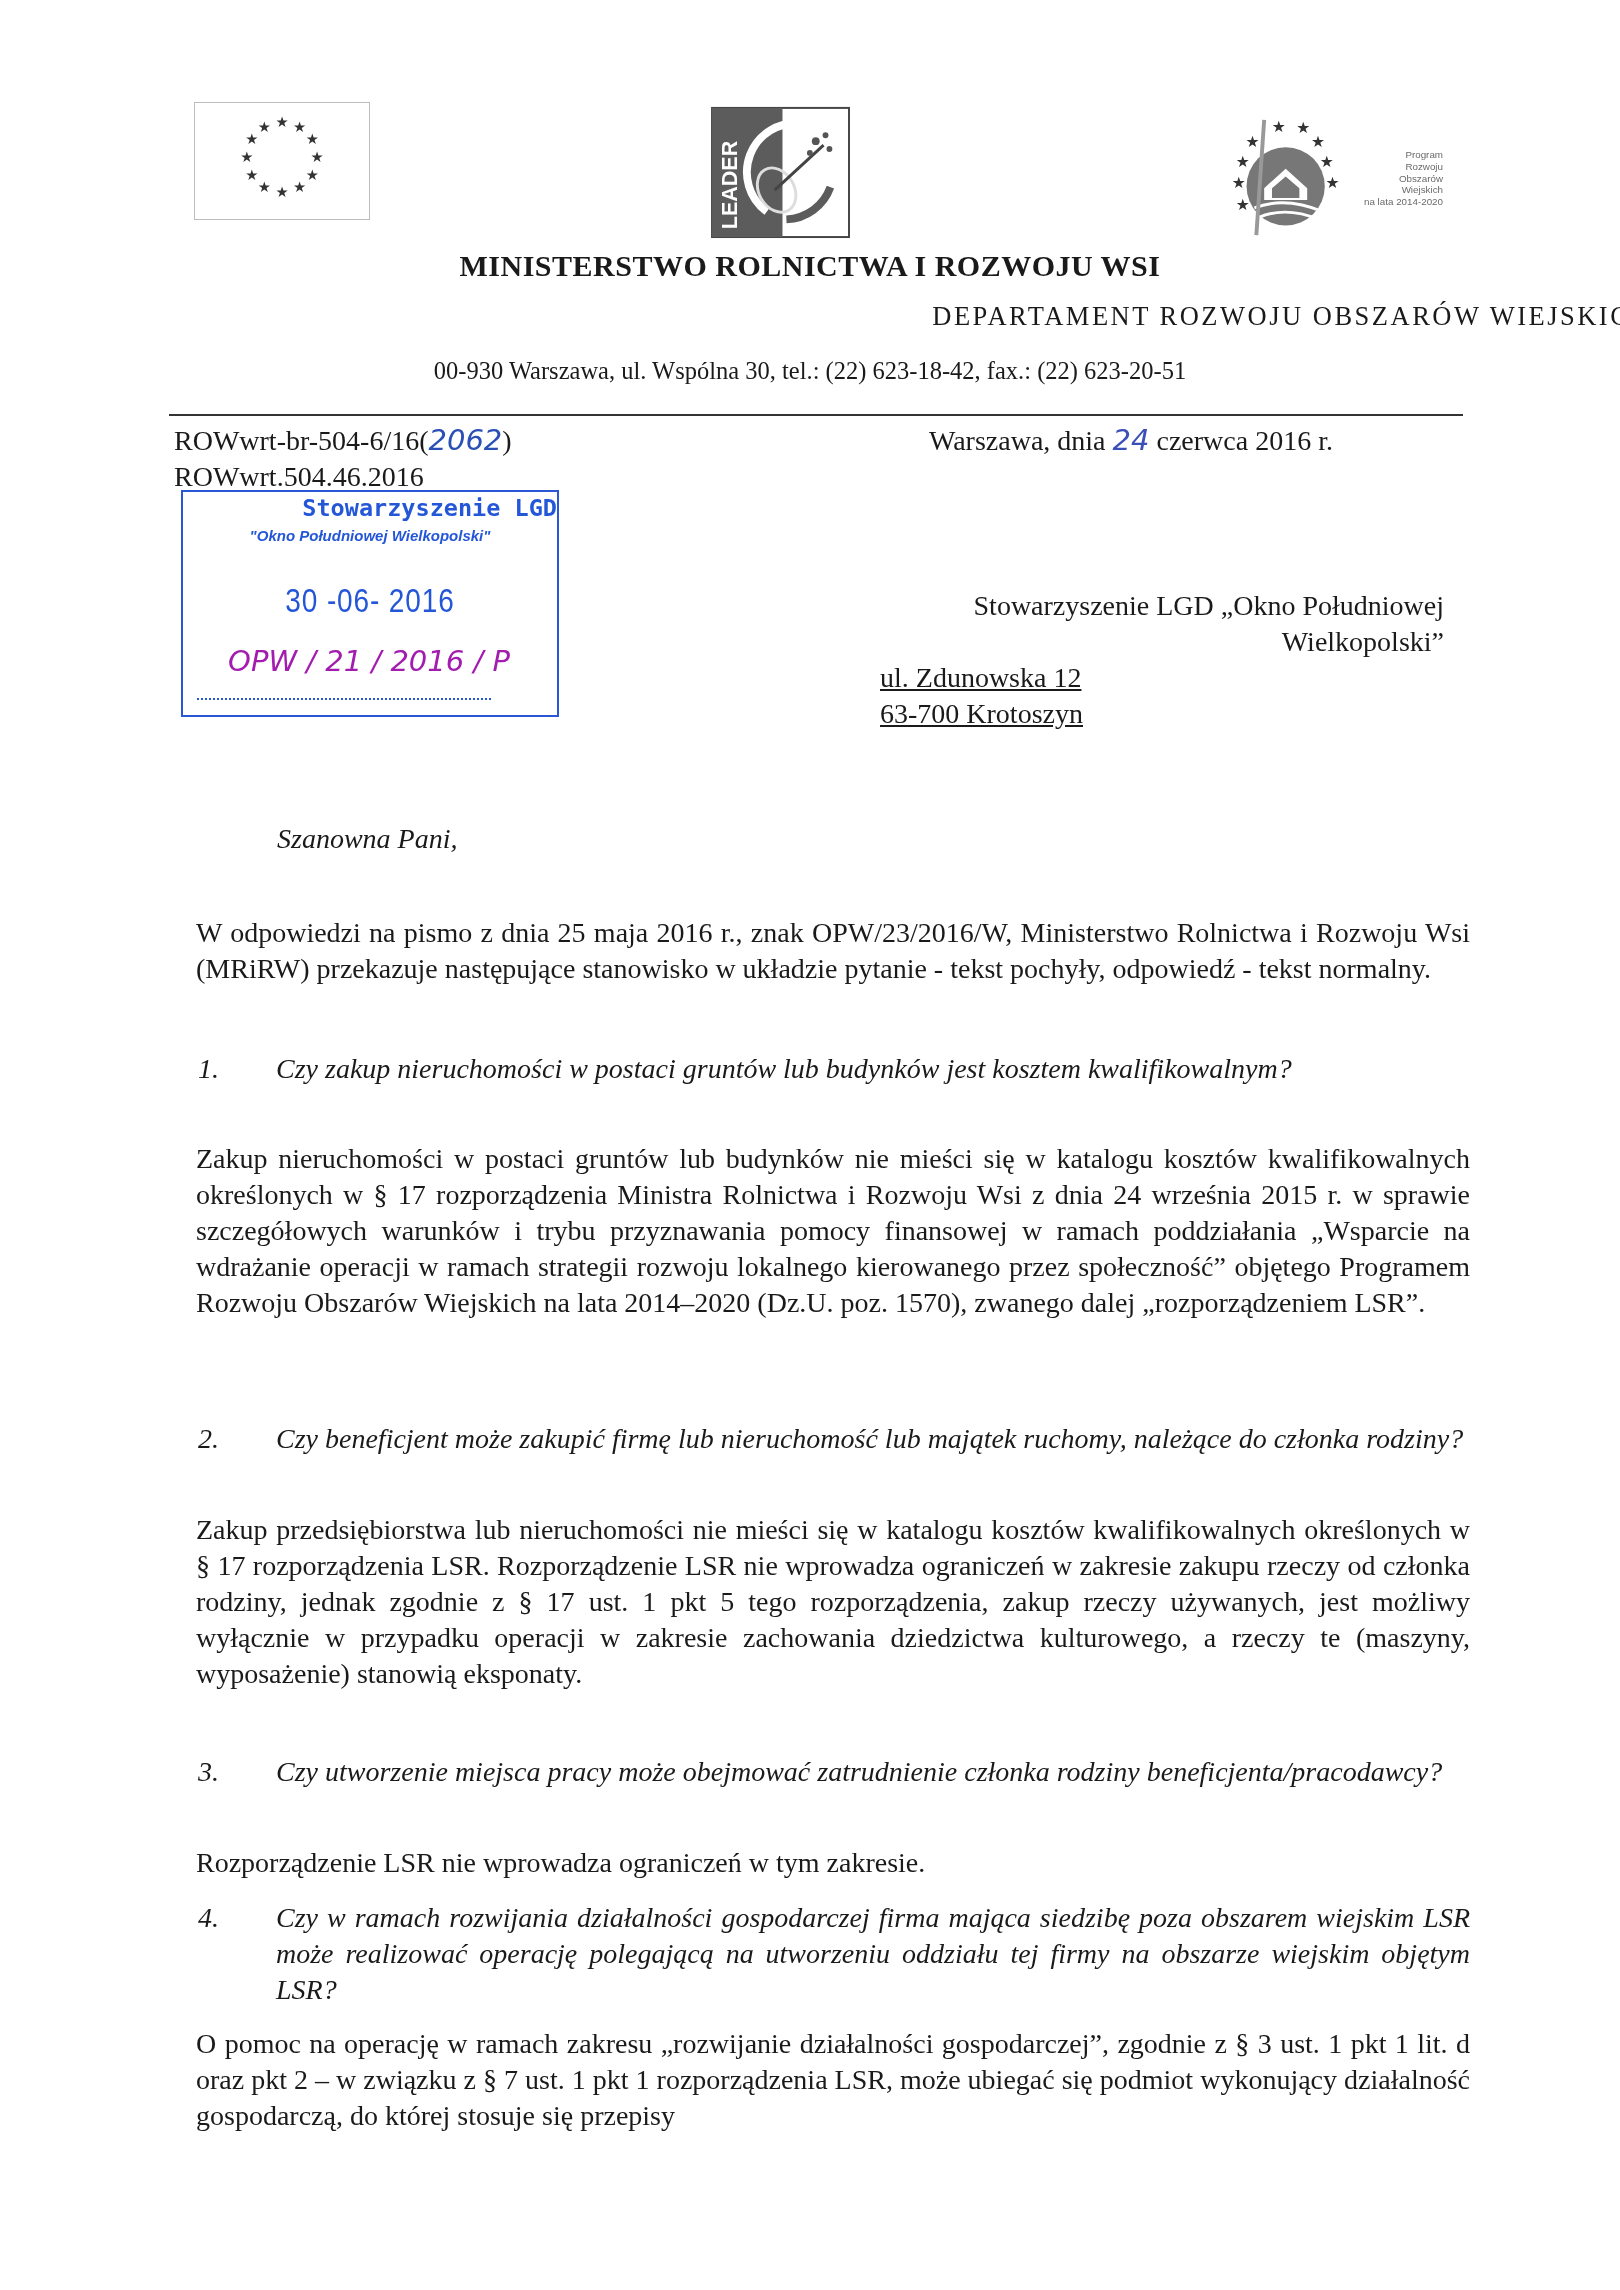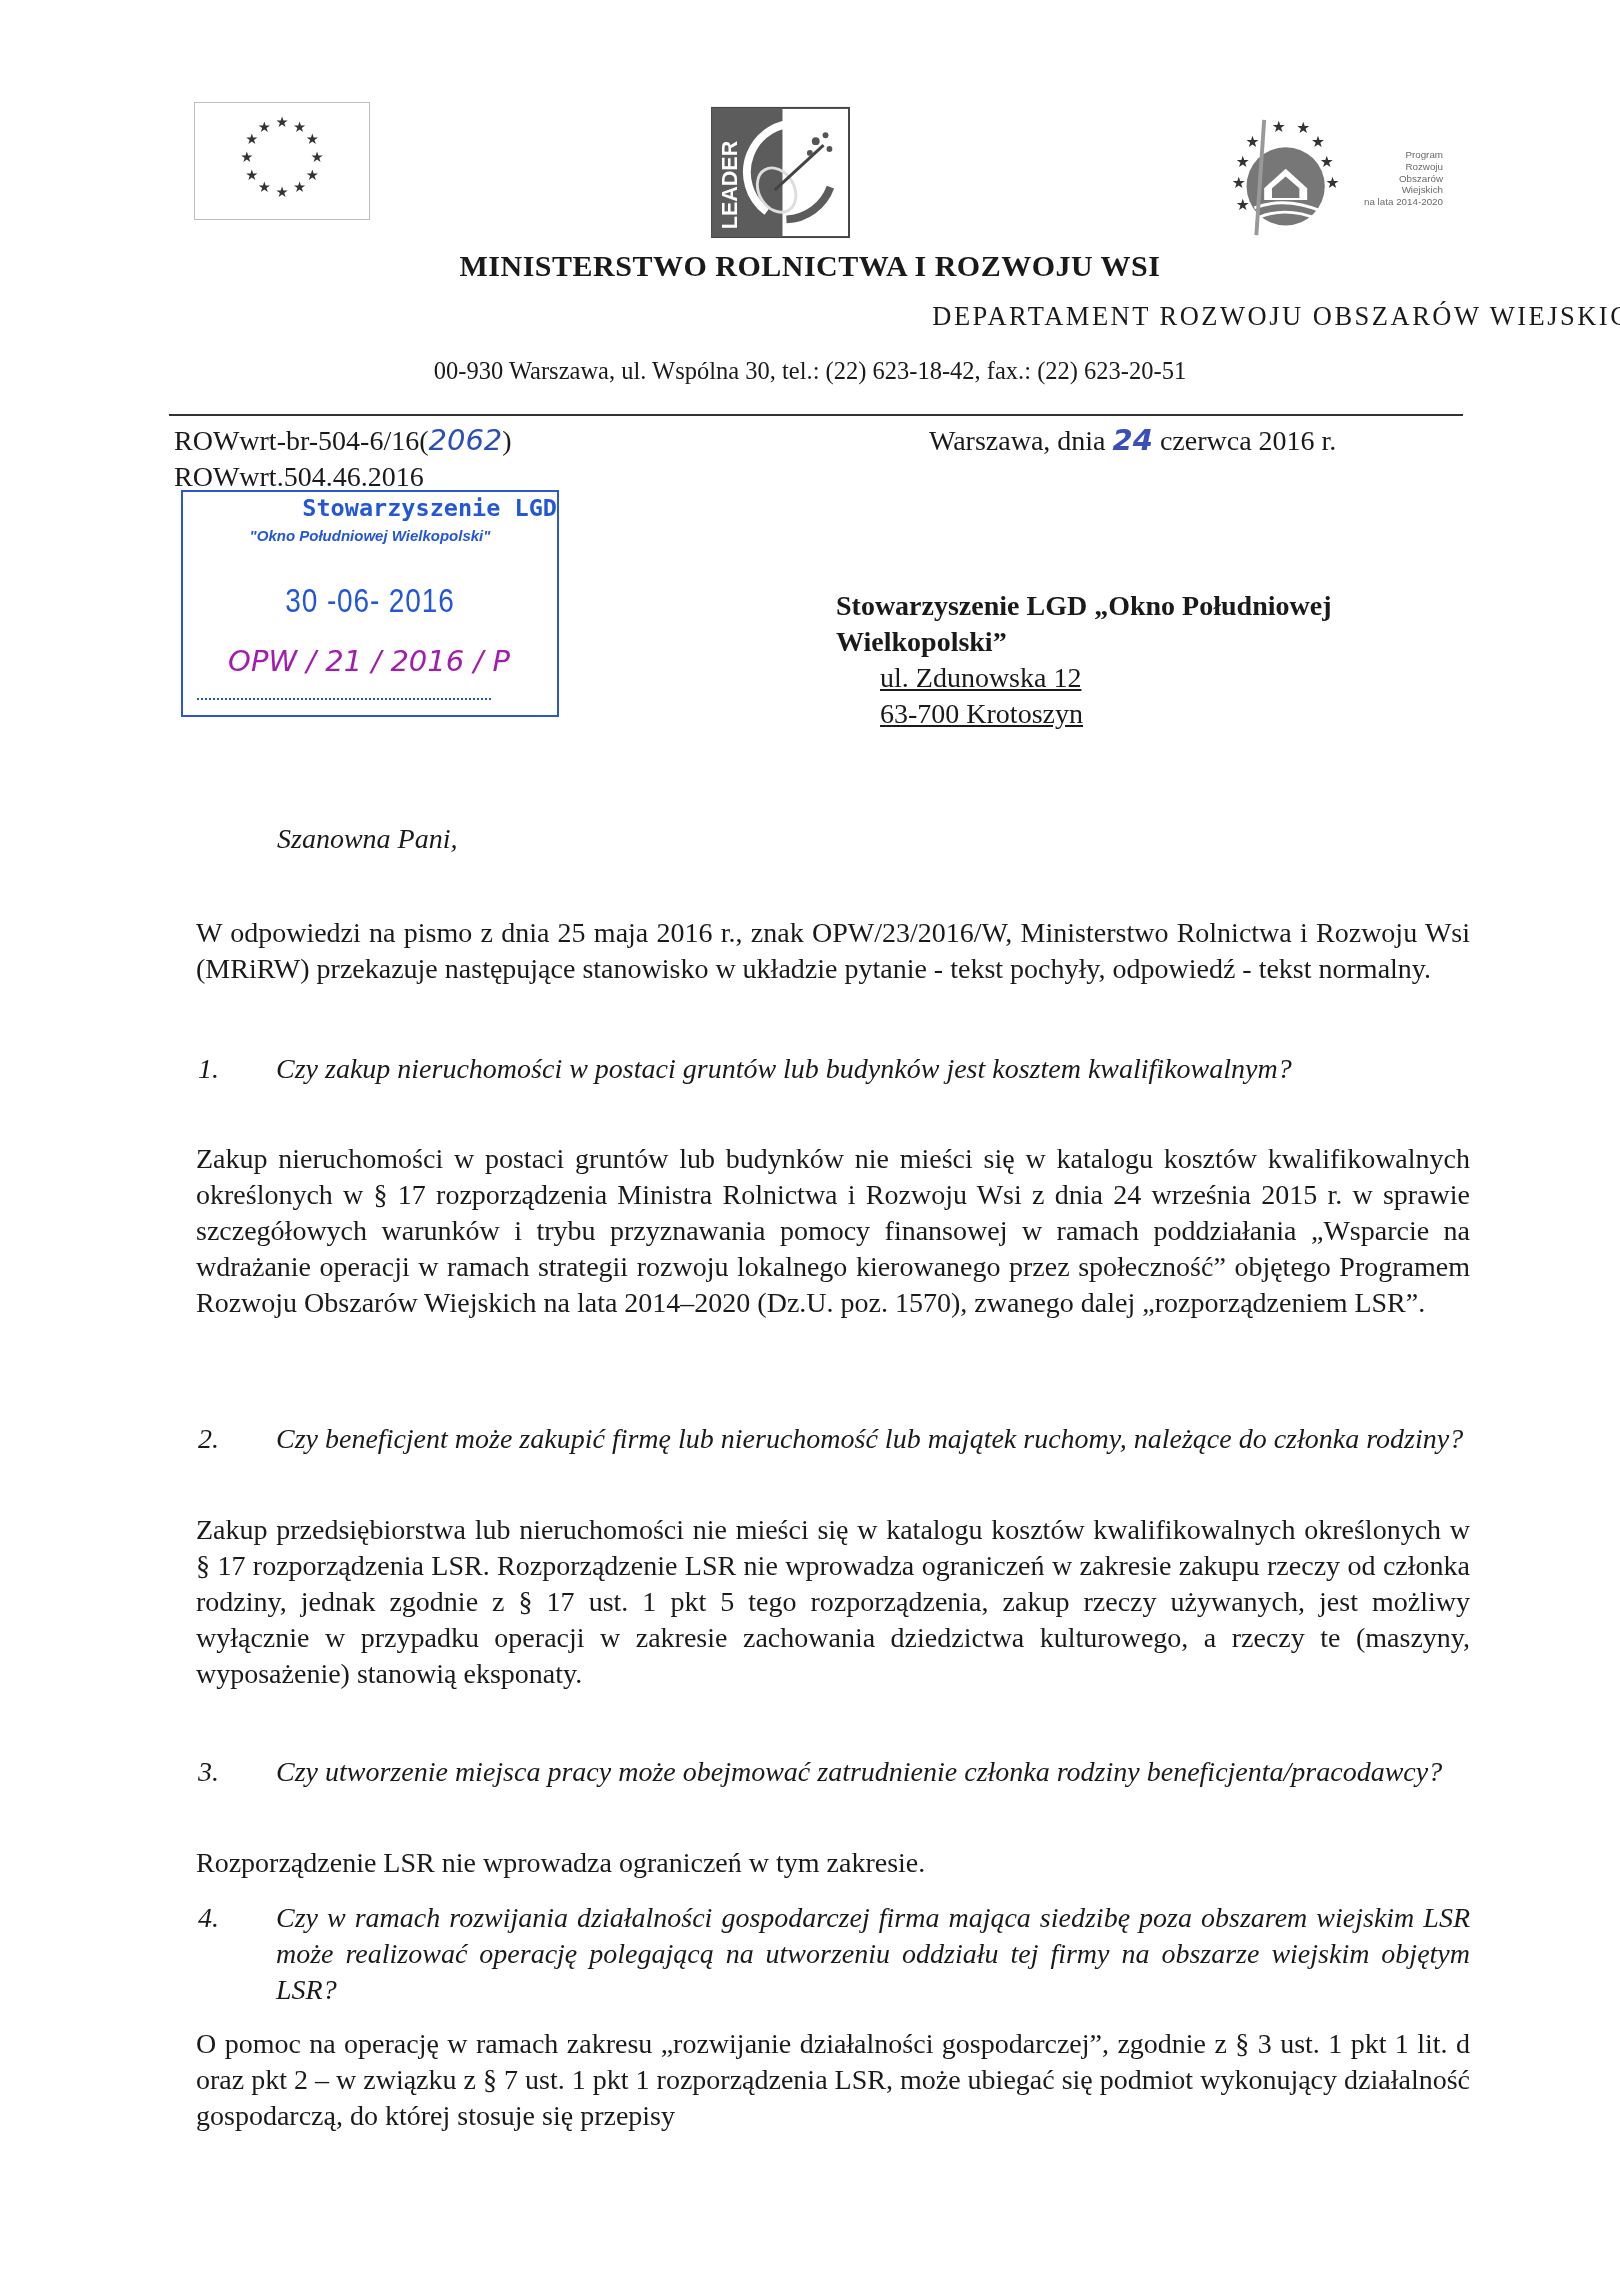--- a/index.html
+++ b/index.html
@@ -20,37 +20,37 @@
   .ministry { left: 0; width: 1620px; top: 249px; text-align: center; font-weight: bold;
               font-size: 30px; letter-spacing: 0.5px; }
   .department { left: 0; width: 1620px; top: 301px; text-align: right; font-size: 26.5px; letter-spacing: 2.5px; padding-left: 32px; }
   .address { left: 0; width: 1620px; top: 357px; text-align: center; font-size: 24.5px; }
   .rule { left: 169px; width: 1294px; top: 414px; height: 0; border-top: 2px solid #333; }
 
   .ref1 { left: 174px; top: 423px; font-size: 28px; }
   .ref1 .hand { color: #2a4fb5; font-family: "DejaVu Sans", sans-serif; font-style: italic; font-size: 29px; }
   .ref2 { left: 174px; top: 461px; font-size: 28px; }
   .dateline { left: 929px; top: 423px; font-size: 28px; }
-  .dateline .hand { color: #3b4fb8; font-family: "DejaVu Sans", sans-serif; font-style: italic; font-size: 29px; font-weight: bold; }
+  .dateline .hand { color: #3b4fb8; font-family: "DejaVu Sans", sans-serif; font-style: italic; font-size: 29px; }
 
   
   .stamp { left: 181px; top: 490px; width: 374px; height: 223px; border: 2.5px solid #2a57d6; color: #2456d8; }
   .stamp-title { position: absolute; left: 0; width: 100%; top: 2px; text-align: right;
                  font-family: "DejaVu Sans Mono", monospace; font-weight: bold; font-size: 23.5px; }
   .stamp-sub { position: absolute; left: 0; width: 100%; top: 35px; text-align: center;
                font-family: "Liberation Sans", sans-serif; font-style: italic; font-weight: bold; font-size: 15px; }
   .stamp-date { position: absolute; left: 0; width: 100%; top: 90px; text-align: center;
                 font-family: "Liberation Sans", sans-serif; font-size: 33px; letter-spacing: 1px; transform: scaleX(0.85); }
   .stamp-num { position: absolute; left: 29px; top: 152px; width: 314px; text-align: center;
                font-family: "DejaVu Sans", sans-serif; font-style: italic; font-size: 29px; color: #a21caf; }
   .stamp-dots { position: absolute; left: 13.7px; width: 294px; top: 206px; border-top: 2.9px dotted #2456d8; }
 
   
   .recipient { left: 836px; top: 588px; width: 608px; font-size: 28px; line-height: 36px; }
-  .recipient .name { font-weight: bold; }
+  .recipient .name { font-weight: normal; text-align: right; }
   .recipient .u { text-decoration: underline; margin-left: 44px; }
 
   .salutation { left: 277px; top: 823px; font-size: 28px; font-style: italic; }
 
   
   .body-block { left: 180px; width: 1274px; font-size: 28px; line-height: 36px; text-align: justify; margin-left: 16px; }
   .q { font-style: italic; display: flex; }
   .q .num { width: 78px; flex: 0 0 78px; padding-left: 2px; }
   .q .qt { flex: 1; text-align: justify; }
 </style>

